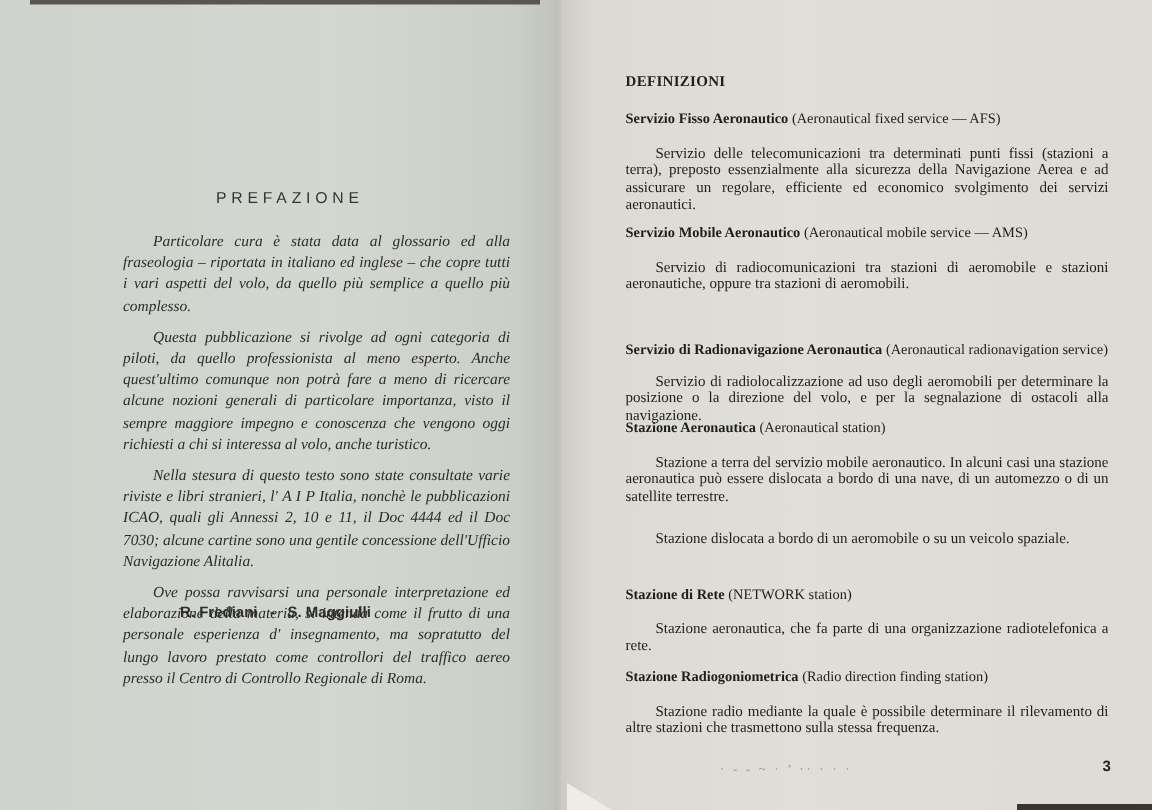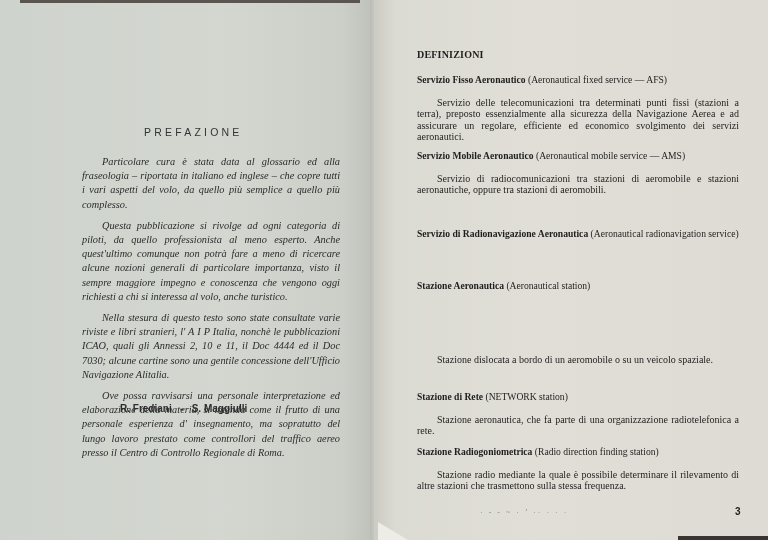--- a/index.html
+++ b/index.html
@@ -85,27 +85,29 @@
         <span>(Aeronautical mobile service — AMS)</span>
       </div>
       <div class="entry-body">Servizio di radiocomunicazioni tra stazioni di aeromobile e stazioni aeronautiche, oppure tra stazioni di aeromobili.</div>
     </div>
 
     <div class="entry" style="top:205px;margin-top:23px;">
       <div class="entry-head">
         <span class="term">Servizio di Radionavigazione Aeronautica</span>
         <span>(Aeronautical radionavigation service)</span>
       </div>
+      <div class="entry-body" style="margin-top:9px;">Servizio di radiolocalizzazione ad uso degli aeromobili per determinare la posizione o la direzione del volo, e per la segnalazione di ostacoli alla navigazione.</div>
     </div>
 
     <div class="entry" style="top:280px;">
       <div class="entry-head">
         <span class="term">Stazione Aeronautica</span>
         <span>(Aeronautical station)</span>
       </div>
+      <div class="entry-body">Stazione a terra del servizio mobile aeronautico. In alcuni casi una stazione aeronautica può essere dislocata a bordo di una nave, di un automezzo o di un satellite terrestre.</div>
     </div>
 
     <div class="entry" style="top:343px;">
       <div class="entry-body">Stazione dislocata a bordo di un aeromobile o su un veicolo spaziale.</div>
     </div>
 
     <div class="entry" style="top:391px;">
       <div class="entry-head">
         <span class="term">Stazione di Rete</span>
         <span>(NETWORK station)</span>

